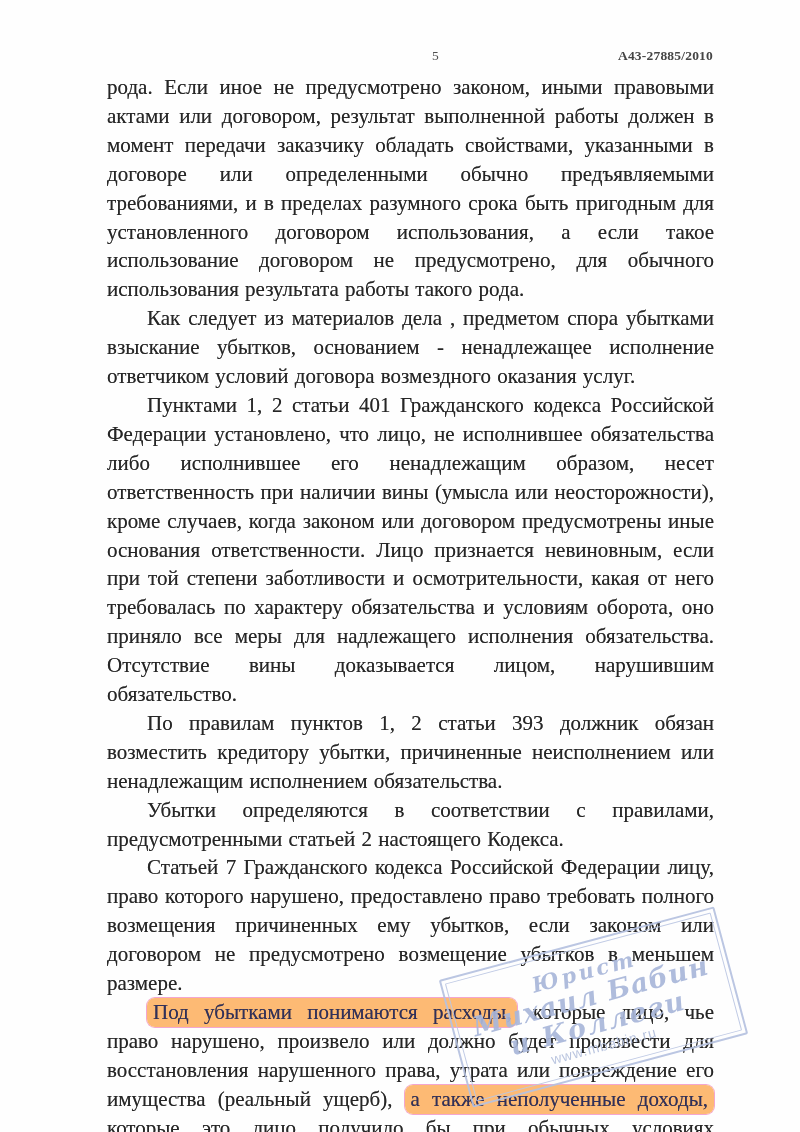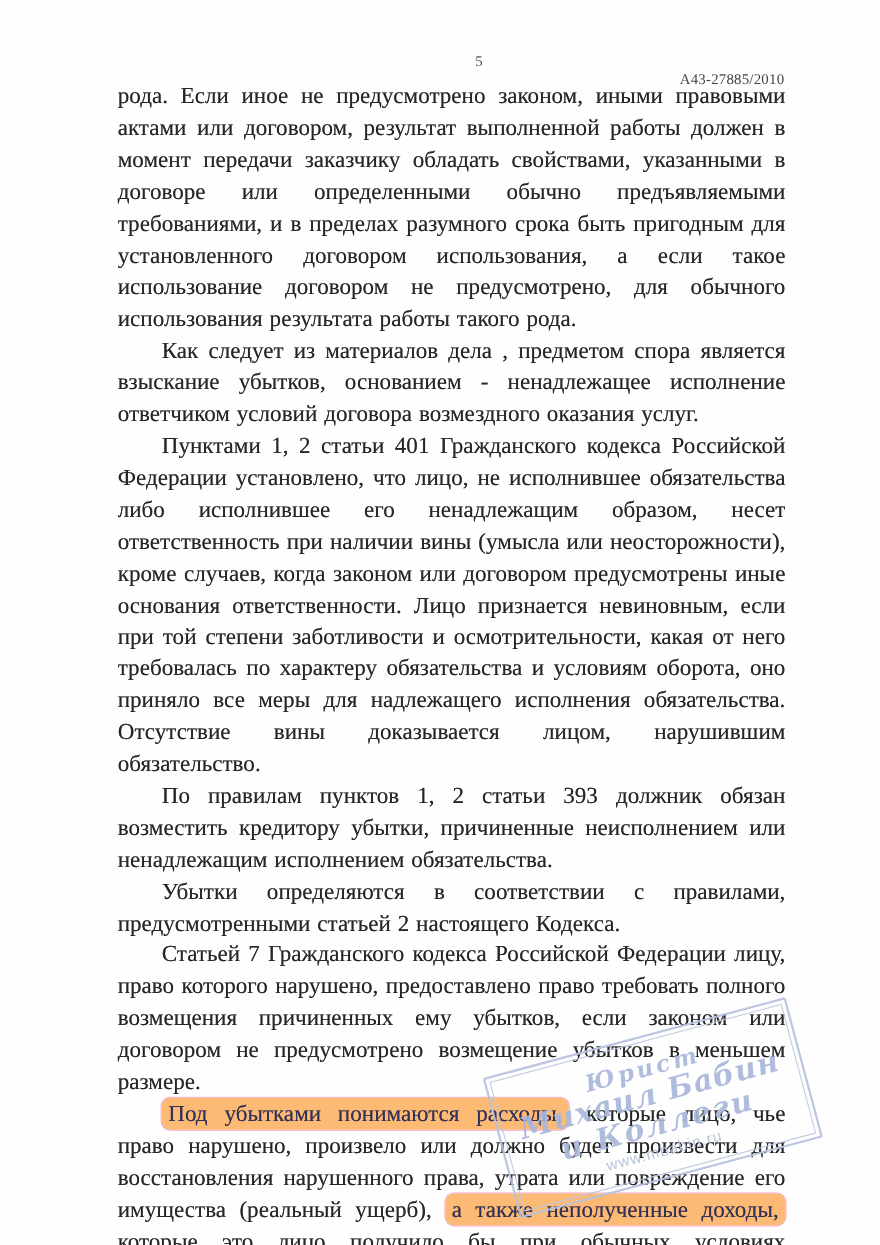--- a/index.html
+++ b/index.html
@@ -27,23 +27,24 @@
     color: #4f4f4f;
   }
   .pagenum {
     position: absolute;
     left: 325px;
     top: 0;
   }
   .casenum {
     position: absolute;
     right: 0;
-    top: 16px;
+    top: 0;
     letter-spacing: 0.2px;
     color: #454545;
+    font-weight: bold;
   }
   
   .content {
     position: absolute;
     top: 73px;
     left: 107px;
     width: 607px;
     font-size: 21px;
     line-height: 28.9px;
     text-align: justify;
@@ -113,21 +114,21 @@
 
 <div class="page">
 
   <div class="header">
     <span class="pagenum">5</span>
     <span class="casenum">А43-27885/2010</span>
   </div>
 
   <div class="content">
     <p class="first">рода. Если иное не предусмотрено законом, иными правовыми актами или договором, результат выполненной работы должен в момент передачи заказчику обладать свойствами, указанными в договоре или определенными обычно предъявляемыми требованиями, и в пределах разумного срока быть пригодным для установленного договором использования, а если такое использование договором не предусмотрено, для обычного использования результата работы такого рода.</p>
-    <p>Как следует из материалов дела , предметом спора является взыскание убытков, основанием - ненадлежащее исполнение ответчиком условий договора возмездного оказания услуг.</p>
+    <p>Как следует из материалов дела , предметом спора убытками взыскание убытков, основанием - ненадлежащее исполнение ответчиком условий договора возмездного оказания услуг.</p>
     <p>Пунктами 1, 2 статьи 401 Гражданского кодекса Российской Федерации установлено, что лицо, не исполнившее обязательства либо исполнившее его ненадлежащим образом, несет ответственность при наличии вины (умысла или неосторожности), кроме случаев, когда законом или договором предусмотрены иные основания ответственности. Лицо признается невиновным, если при той степени заботливости и осмотрительности, какая от него требовалась по характеру обязательства и условиям оборота, оно приняло все меры для надлежащего исполнения обязательства. Отсутствие вины доказывается лицом, нарушившим обязательство.</p>
     <p>По правилам пунктов 1, 2 статьи 393 должник обязан возместить кредитору убытки, причиненные неисполнением или ненадлежащим исполнением обязательства.</p>
     <p>Убытки определяются в соответствии с правилами, предусмотренными статьей 2 настоящего Кодекса.</p>
     <p>Статьей 7 Гражданского кодекса Российской Федерации лицу, право которого нарушено, предоставлено право требовать полного возмещения причиненных ему убытков, если законом или договором не предусмотрено возмещение убытков в меньшем размере.</p>
     <p><span class="hl">Под убытками понимаются расходы,</span><span> которые лицо, чье право нарушено, произвело или должно будет произвести для восстановления нарушенного права, утрата или повреждение его имущества (реальный ущерб), </span><span class="hl">а также неполученные доходы,</span><span> которые это лицо получило бы при обычных условиях гражданского оборота, если бы его право не было нарушено (упущенная выгода).</span></p>
   </div>
 
   <div class="stamp">
     <div class="stamp-inner">
       <div class="s1">Юрист</div>

